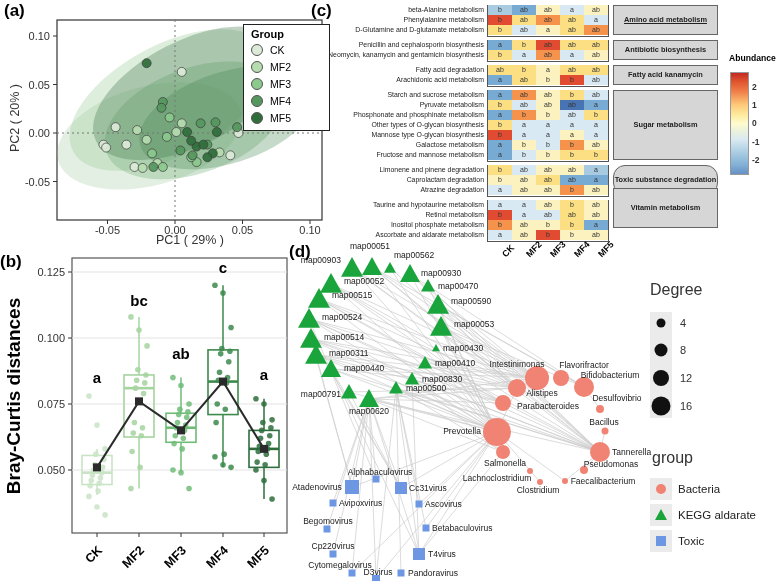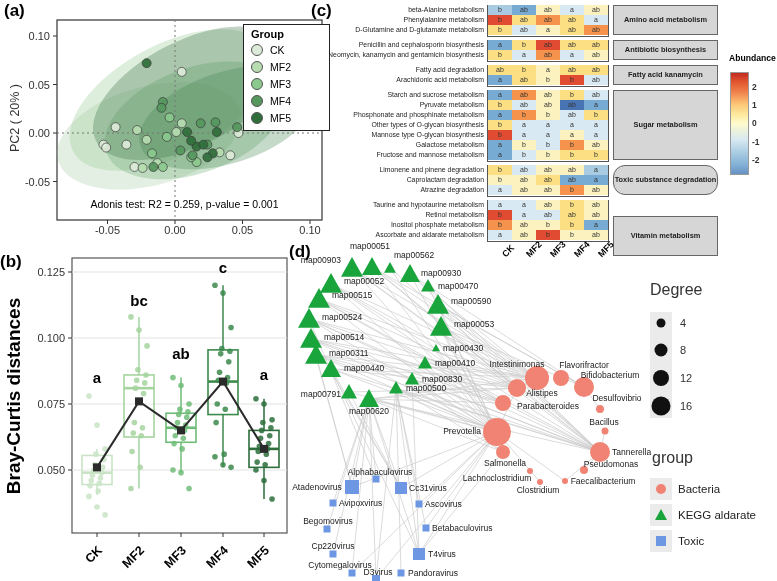--- a/index.html
+++ b/index.html
@@ -459,21 +459,21 @@
       <path d="M661 509 L655 520 L667 520 Z" fill="#1aa53c"></path>
       <rect x="656" y="536" width="10" height="10" fill="#6d97e3"></rect>
     </svg>
 
   <div class="abs panel-letter" style="left:4px;top:1px;">(a)</div>
   <div class="abs panel-letter" style="left:0px;top:252px;">(b)</div>
   <div class="abs panel-letter" style="left:311px;top:1px;">(c)</div>
   <div class="abs panel-letter" style="left:289px;top:242px;">(d)</div>
 
   <div class="abs vlabel" style="left:8px;top:182px;width:128px;text-align:center;font-size:12.5px;color:#333;">PC2 ( 20% )</div>
-  <div class="abs" style="left:57px;top:198px;width:255px;text-align:center;font-size:10.5px;">Adonis test: R2 = 0.259, p-value = 0.001</div>
+  <div class="abs" style="left:110px;top:233px;width:160px;text-align:center;font-size:12.5px;color:#333;">PC1 ( 29% )</div>
 
   <div class="leg-a">
     <div class="ttl">Group</div>
     <div id="legA">
         <div class="leg-item">
           <span class="sw" style="background: rgb(220, 234, 216);"></span>
           <span>CK</span>
         </div>
         <div class="leg-item">
           <span class="sw" style="background: rgb(182, 220, 176);"></span>
@@ -491,21 +491,21 @@
           <span class="sw" style="background: rgb(47, 110, 58);"></span>
           <span>MF5</span>
         </div>
       </div>
   </div>
 
   <div class="abs vlabel" style="left:3px;top:540px;width:288px;text-align:center;font-size:19px;font-weight:bold;">Bray-Curtis distances</div>
 
   <div id="heat">
       <div class="hm-block" style="left: 487px; top: 4.5px; width: 120px; height: 30px;"></div>
-      <div class="hm-cat" style="top: 5px; height: 28px;">Amino acid metabolism</div>
+      <div class="hm-cat" style="top: 5px; height: 28px; text-decoration: underline;">Amino acid metabolism</div>
       <div class="hm-label" style="left: 280px; top: 5px; width: 204px;">beta-Alanine metabolism</div>
       <div class="hm-cell" style="left: 488px; top: 5px; background: rgb(169, 203, 226);">b</div>
       <div class="hm-cell" style="left: 512px; top: 5px; background: rgb(120, 171, 211);">ab</div>
       <div class="hm-cell" style="left: 536px; top: 5px; background: rgb(251, 242, 191);">ab</div>
       <div class="hm-cell" style="left: 560px; top: 5px; background: rgb(216, 233, 243);">a</div>
       <div class="hm-cell" style="left: 584px; top: 5px; background: rgb(251, 242, 191);">ab</div>
       <div class="hm-label" style="left: 280px; top: 15px; width: 204px;">Phenylalanine metabolism</div>
       <div class="hm-cell" style="left: 488px; top: 15px; background: rgb(224, 75, 49);">b</div>
       <div class="hm-cell" style="left: 512px; top: 15px; background: rgb(251, 223, 130);">ab</div>
       <div class="hm-cell" style="left: 536px; top: 15px; background: rgb(245, 147, 76);">ab</div>
@@ -603,21 +603,21 @@
       <div class="hm-cell" style="left: 536px; top: 175px; background: rgb(251, 223, 130);">ab</div>
       <div class="hm-cell" style="left: 560px; top: 175px; background: rgb(120, 171, 211);">ab</div>
       <div class="hm-cell" style="left: 584px; top: 175px; background: rgb(120, 171, 211);">a</div>
       <div class="hm-label" style="left: 280px; top: 185px; width: 204px;">Atrazine degradation</div>
       <div class="hm-cell" style="left: 488px; top: 185px; background: rgb(216, 233, 243);">a</div>
       <div class="hm-cell" style="left: 512px; top: 185px; background: rgb(251, 242, 191);">ab</div>
       <div class="hm-cell" style="left: 536px; top: 185px; background: rgb(251, 242, 191);">ab</div>
       <div class="hm-cell" style="left: 560px; top: 185px; background: rgb(245, 147, 76);">b</div>
       <div class="hm-cell" style="left: 584px; top: 185px; background: rgb(251, 242, 191);">ab</div>
       <div class="hm-block" style="left: 487px; top: 199.5px; width: 120px; height: 40px;"></div>
-      <div class="hm-cat" style="top: 216px; height: 38px;">Vitamin metabolism</div>
+      <div class="hm-cat" style="top: 188px; height: 38px;">Vitamin metabolism</div>
       <div class="hm-label" style="left: 280px; top: 200px; width: 204px;">Taurine and hypotaurine metabolism</div>
       <div class="hm-cell" style="left: 488px; top: 200px; background: rgb(216, 233, 243);">a</div>
       <div class="hm-cell" style="left: 512px; top: 200px; background: rgb(216, 233, 243);">a</div>
       <div class="hm-cell" style="left: 536px; top: 200px; background: rgb(251, 242, 191);">ab</div>
       <div class="hm-cell" style="left: 560px; top: 200px; background: rgb(251, 223, 130);">b</div>
       <div class="hm-cell" style="left: 584px; top: 200px; background: rgb(251, 242, 191);">ab</div>
       <div class="hm-label" style="left: 280px; top: 210px; width: 204px;">Retinol metabolism</div>
       <div class="hm-cell" style="left: 488px; top: 210px; background: rgb(224, 75, 49);">b</div>
       <div class="hm-cell" style="left: 512px; top: 210px; background: rgb(216, 233, 243);">a</div>
       <div class="hm-cell" style="left: 536px; top: 210px; background: rgb(216, 233, 243);">ab</div>

